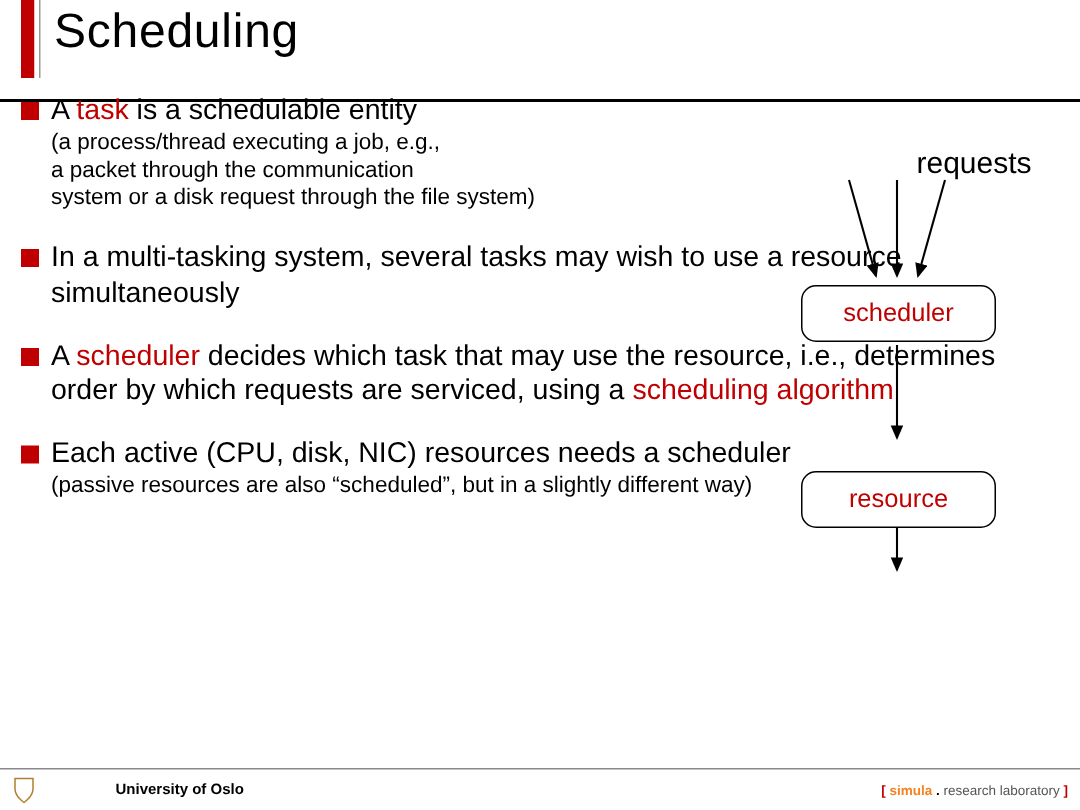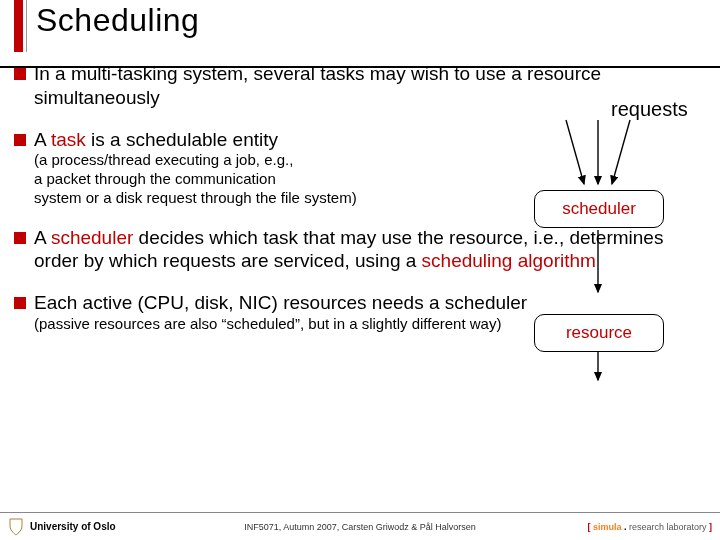--- a/index.html
+++ b/index.html
@@ -119,21 +119,21 @@
     border-top: 1px solid #888;
     display: flex;
     align-items: center;
     font-size: 9px;
   }
   .crest {
     width: 16px; height: 18px;
     margin: 0 6px 0 8px;
     display:inline-block;
   }
-  .footer-left { font-weight: bold; font-size: 10px; }
+  .footer-left { font-weight: bold; font-size: 10px; margin-left: 47px; }
   .footer-mid { position: absolute; left: 50%; transform: translateX(-50%); color:#333; }
   .footer-right { position: absolute; right: 8px; }
   .footer-right .br { color:#c00000; font-weight:bold; }
   .footer-right .sim { color:#f58220; font-weight:bold;text-align:right; }
   .footer-right .dot { color:#000; font-weight:bold; }
   .footer-right .rest { color:#555; }
 </style>
 </head>
 <body>
 
@@ -141,33 +141,33 @@
   <div class="title-accent"></div>
   <div class="title-accent-inner"></div>
   <div class="title-text">Scheduling</div>
 </div>
 
 <div class="content">
 
   <div class="bullet-row">
     <div class="bullet-mark"></div>
     <div class="bullet-body text-col">
-      <div class="main-line">In a multi-tasking system, several tasks may wish to use a resource simultaneously</div>
-    </div>
-  </div>
-
-  <div class="bullet-row">
-    <div class="bullet-mark"></div>
-    <div class="bullet-body text-col">
       <div class="main-line">
         <span>A </span><span class="kw">task</span><span> is a schedulable entity</span>
       </div>
       <div class="sub-line" style="white-space:pre-line">(a process/thread executing a job, e.g.,
 a packet through the communication
 system or a disk request through the file system)</div>
+    </div>
+  </div>
+
+  <div class="bullet-row">
+    <div class="bullet-mark"></div>
+    <div class="bullet-body text-col">
+      <div class="main-line">In a multi-tasking system, several tasks may wish to use a resource simultaneously</div>
     </div>
   </div>
 
   <div class="bullet-row">
     <div class="bullet-mark"></div>
     <div class="bullet-body text-col">
       <div class="main-line">
         <span>A </span><span class="kw">scheduler</span><span> decides which task that may use the resource, i.e., determines order by which requests are serviced, using a </span><span class="kw">scheduling algorithm</span>
       </div>
     </div>
@@ -204,17 +204,16 @@
   <div class="box box-resource">resource</div>
 </div>
 
 <div class="footer">
   <span class="crest">
     <svg viewBox="0 0 16 18">
         <path d="M2 1h12v7c0 5-6 9-6 9s-6-4-6-9V1z" fill="none" stroke="#b08030" stroke-width="1"></path>
       </svg>
   </span>
   <span class="footer-left">University of Oslo</span>
-  <span class="footer-mid">INF5071, Autumn 2007, Carsten Griwodz &amp; Pål Halvorsen</span>
   <span class="footer-right">
     <span class="br">[ </span><span class="sim">simula</span><span class="dot"> . </span><span class="rest">research laboratory</span><span class="br"> ]</span>
   </span>
 </div>
 
 </body></html>

